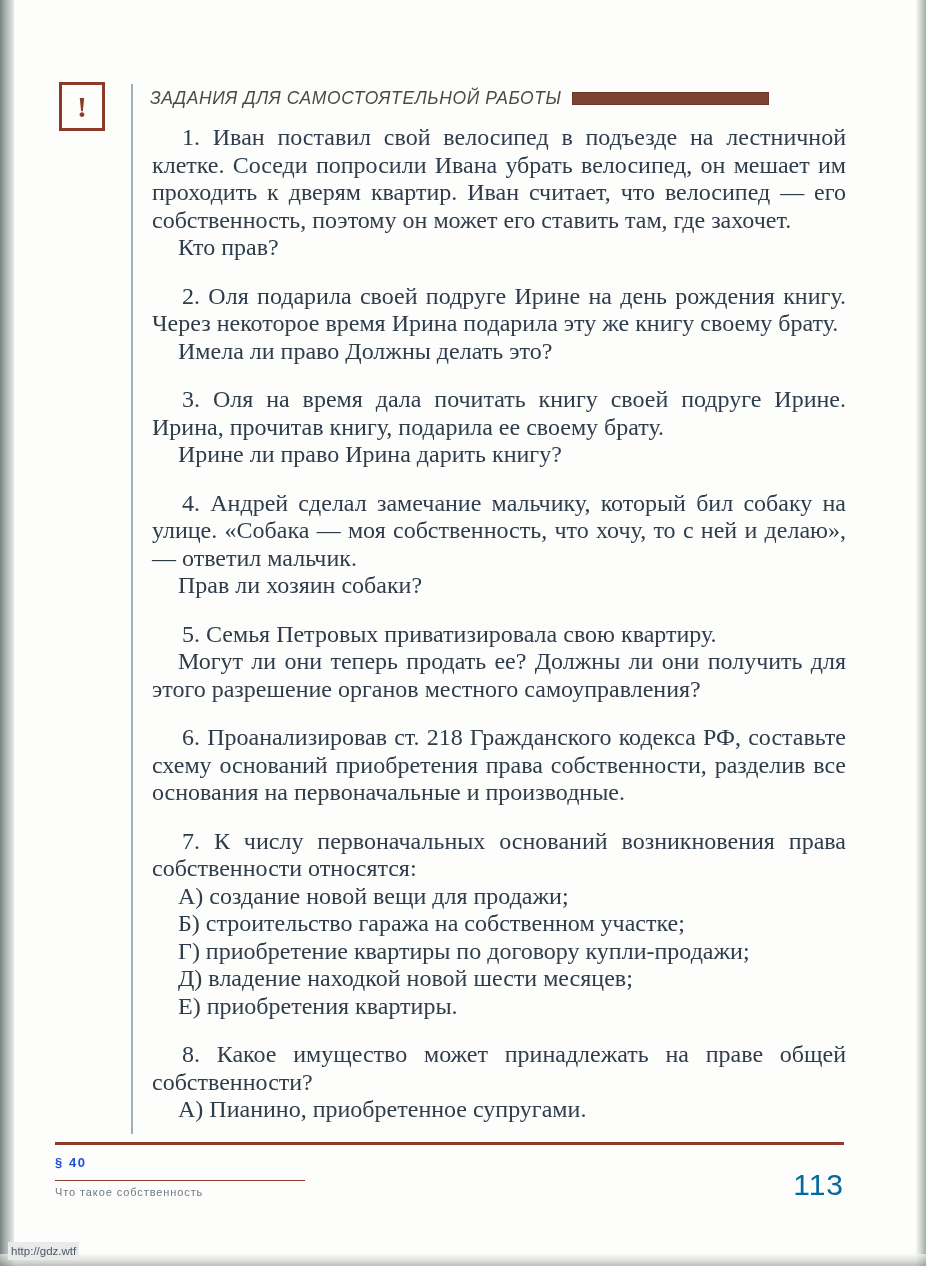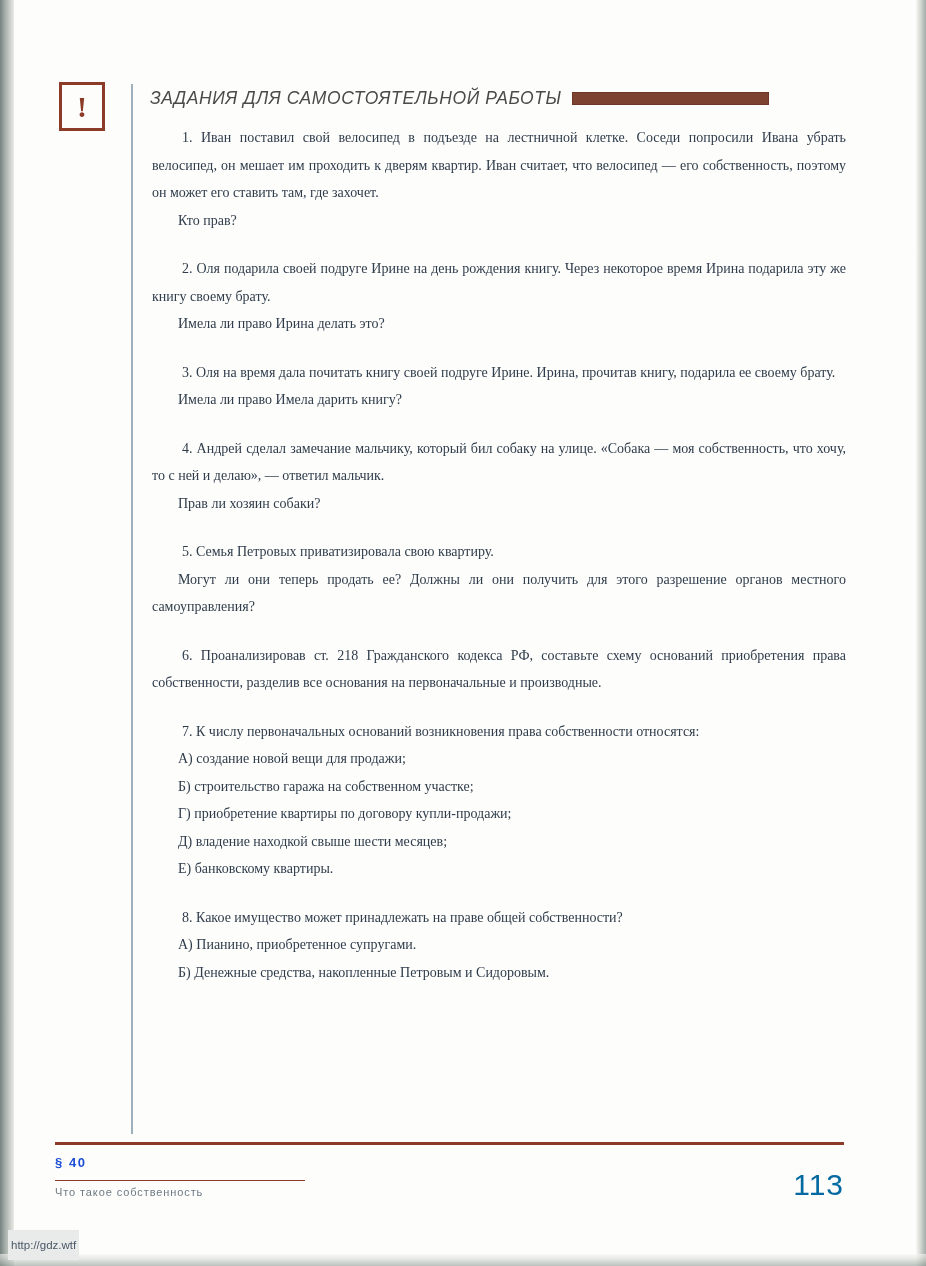--- a/index.html
+++ b/index.html
@@ -102,21 +102,21 @@
     box-shadow: inset 0 0 0 1px #6d3727;
   }
 
   
   .content {
     position: absolute;
     left: 152px;
     top: 124px;
     width: 694px;
     font-family: "Liberation Serif", serif;
-    font-size: 14px;
+    font-size: 24px;
     line-height: 27.5px;
     color: #2f3c4b;
     text-align: justify;
   }
   .content p {
     margin: 0;
   }
   .task {
     margin-bottom: 21px;
   }
@@ -183,21 +183,21 @@
 
   
   .watermark {
     position: absolute;
     left: 8px;
     bottom: 6px;
     font-family: "Liberation Sans", sans-serif;
     font-size: 11.5px;
     color: #4a5a67;
     background: #e9eaea;
-    padding: 9px 3px;
+    padding: 3px 3px;
   }
 </style>
 </head>
 <body>
 
 <div class="page">
 
   <div class="scan-edge-left"></div>
   <div class="scan-edge-right"></div>
   <div class="scan-edge-bottom"></div>
@@ -215,26 +215,26 @@
 
   <div class="content">
 
     <div class="task">
       <p class="indent">1. Иван поставил свой велосипед в подъезде на лестничной клетке. Соседи попросили Ивана убрать велосипед, он мешает им проходить к дверям квартир. Иван считает, что велосипед — его собственность, поэтому он может его ставить там, где захочет.</p>
       <p class="indent-q">Кто прав?</p>
     </div>
 
     <div class="task">
       <p class="indent">2. Оля подарила своей подруге Ирине на день рождения книгу. Через некоторое время Ирина подарила эту же книгу своему брату.</p>
-      <p class="indent-q">Имела ли право Ирина делать это?</p>
+      <p class="indent-q">Имела ли право Должны делать это?</p>
     </div>
 
     <div class="task">
       <p class="indent">3. Оля на время дала почитать книгу своей подруге Ирине. Ирина, прочитав книгу, подарила ее своему брату.</p>
-      <p class="indent-q">Имела ли право Имела дарить книгу?</p>
+      <p class="indent-q">Ирине ли право Ирина дарить книгу?</p>
     </div>
 
     <div class="task">
       <p class="indent">4. Андрей сделал замечание мальчику, который бил собаку на улице. «Собака — моя собственность, что хочу, то с ней и делаю», — ответил мальчик.</p>
       <p class="indent-q">Прав ли хозяин собаки?</p>
     </div>
 
     <div class="task">
       <p class="indent">5. Семья Петровых приватизировала свою квартиру.</p>
       <p class="indent-q">Могут ли они теперь продать ее? Должны ли они получить для этого разрешение органов местного самоуправления?</p>
@@ -243,30 +243,29 @@
     <div class="task">
       <p class="indent">6. Проанализировав ст. 218 Гражданского кодекса РФ, составьте схему оснований приобретения права собственности, разделив все основания на первоначальные и производные.</p>
     </div>
 
     <div class="task">
       <p class="indent">7. К числу первоначальных оснований возникновения права собственности относятся:</p>
       <div class="opts">
         <p>А) создание новой вещи для продажи;</p>
         <p>Б) строительство гаража на собственном участке;</p>
         <p>Г) приобретение квартиры по договору купли-продажи;</p>
-        <p>Д) владение находкой свыше шести месяцев;</p>
-        <p>Е) банковскому квартиры.</p>
+        <p>Д) владение находкой новой шести месяцев;</p>
+        <p>Е) приобретения квартиры.</p>
       </div>
     </div>
 
     <div class="task tight">
       <p class="indent">8. Какое имущество может принадлежать на праве общей собственности?</p>
       <div class="opts">
         <p>А) Пианино, приобретенное супругами.</p>
-        <p>Б) Денежные средства, накопленные Петровым и Сидоровым.</p>
       </div>
     </div>
 
   </div>
 
   <div class="footer-rule-top"></div>
   <div class="footer-sec">§ 40</div>
   <div class="footer-rule-mid"></div>
   <div class="footer-sub">Что такое собственность</div>
   <div class="page-number">113</div>

